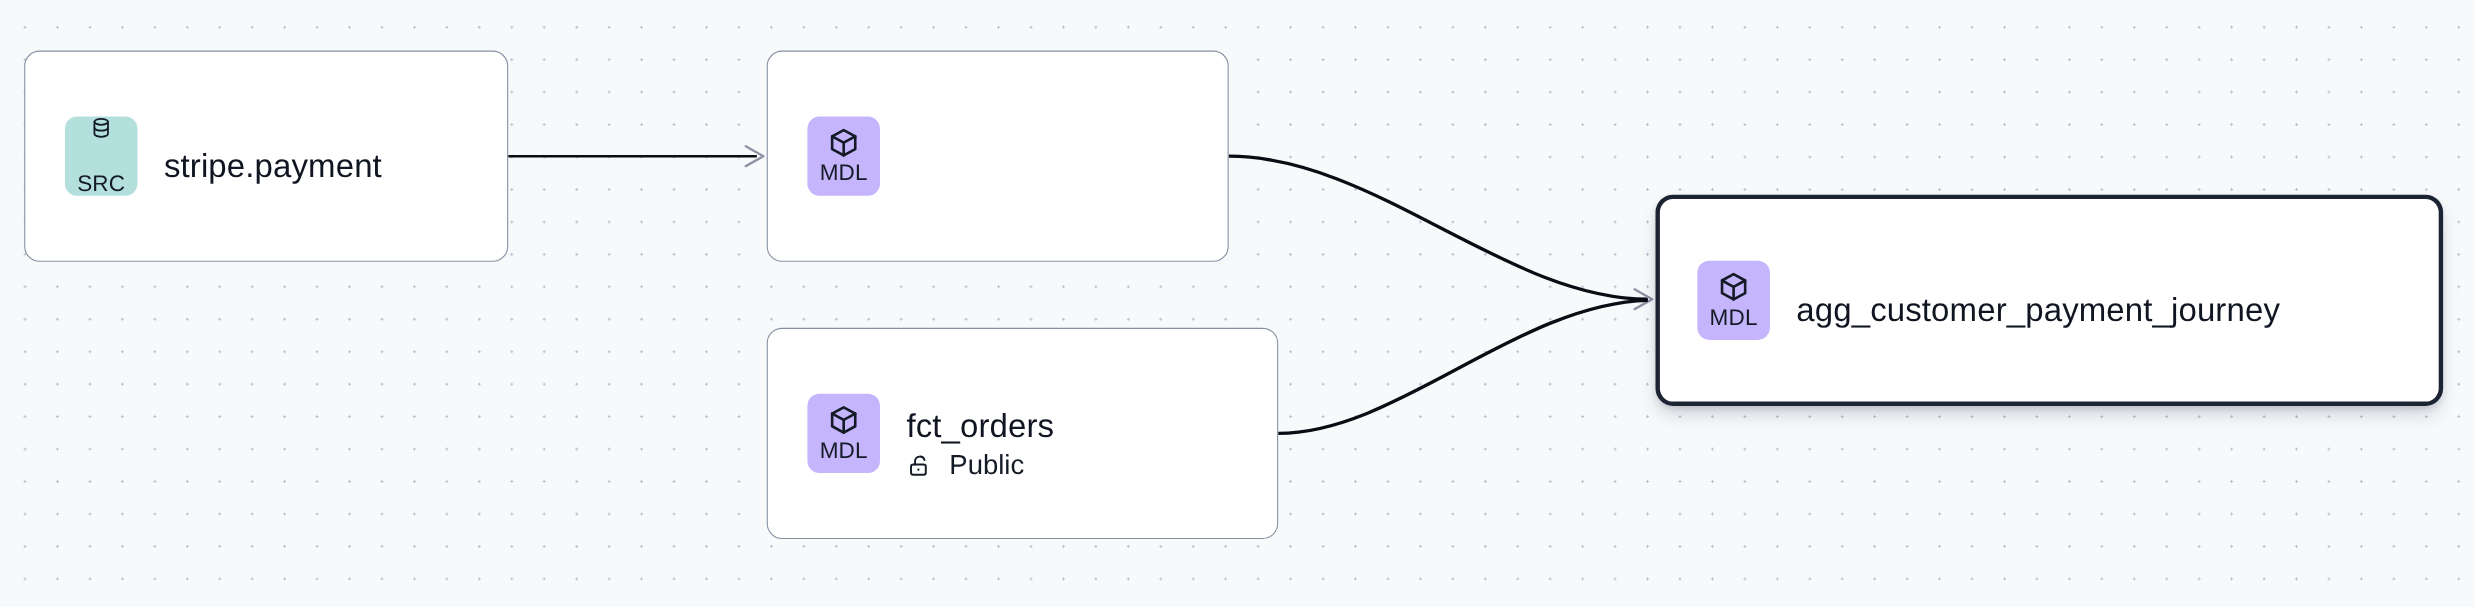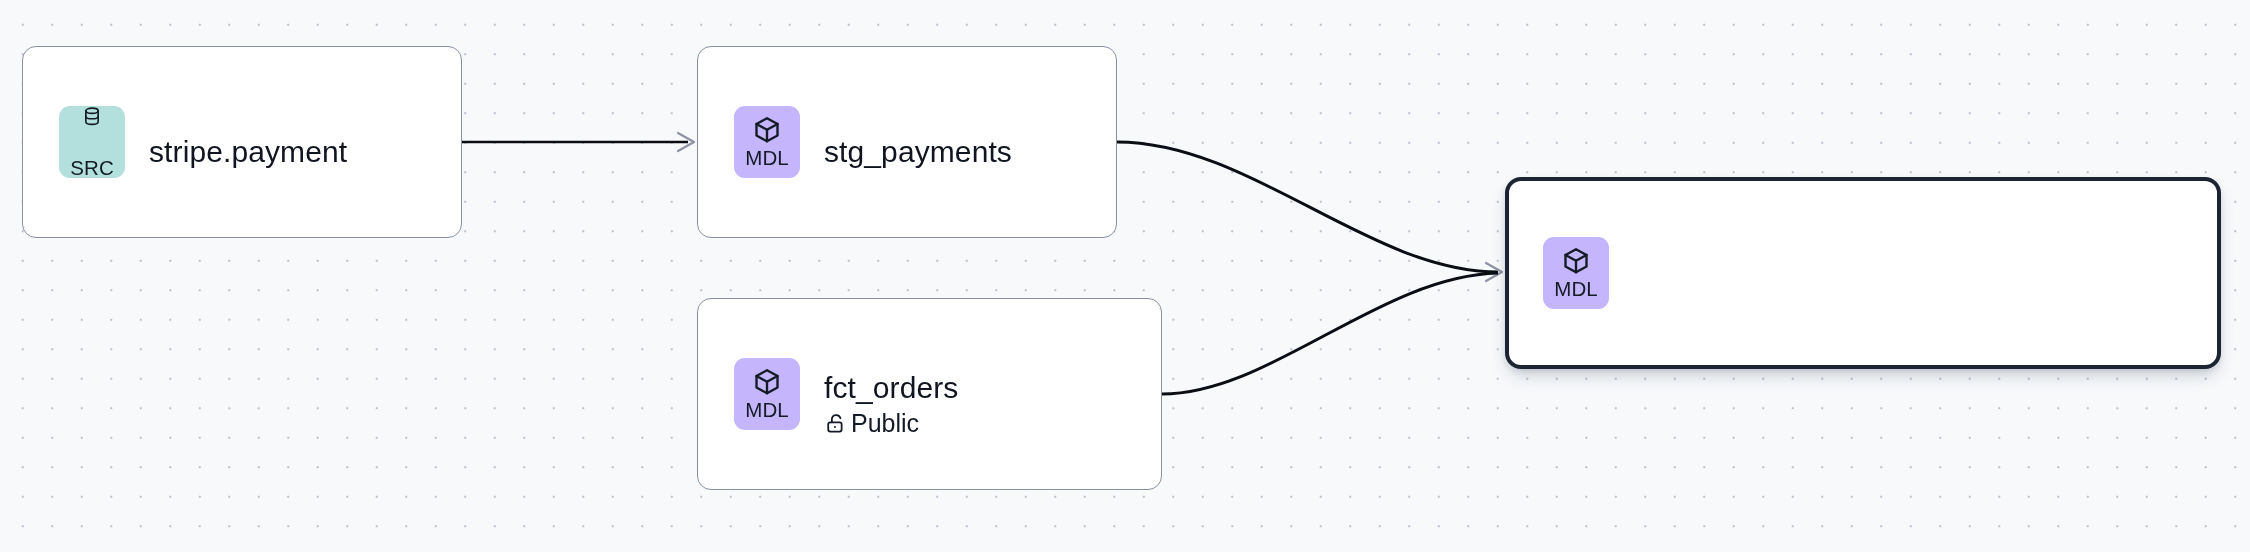--- a/index.html
+++ b/index.html
@@ -94,21 +94,21 @@
     line-height: 1.18;
     font-weight: 400;
     color: #101521;
     white-space: nowrap;
     letter-spacing: 0.1px;
   }
 
   .node-sub {
     display: flex;
     align-items: center;
-    gap: 4px;
+    gap: 16px;
     margin-top: 5px;
   }
 
   .node-sub-text {
     font-size: 25px;
     line-height: 1.1;
     color: #141b26;
     white-space: nowrap;
   }
 
@@ -177,23 +177,20 @@
 
     <div class="badge mdl">
       <svg width="30" height="30" viewBox="0 0 24 24" fill="none" stroke="#141b26" stroke-width="1.9" stroke-linecap="round" stroke-linejoin="round">
         <path d="M12 2.6 L20.4 7.2 L12 11.8 L3.6 7.2 Z"></path>
         <path d="M3.6 7.2 V16.4 L12 21 V11.8"></path>
         <path d="M20.4 7.2 V16.4 L12 21"></path>
       </svg>
       <span class="badge-text">MDL</span>
     </div>
 
-    <div class="node-body">
-      <span class="node-title">stg_payments</span>
-    </div>
   </div>
 
   <div class="node normal" id="node-fct-orders">
 
     <div class="badge mdl">
       <svg width="30" height="30" viewBox="0 0 24 24" fill="none" stroke="#141b26" stroke-width="1.9" stroke-linecap="round" stroke-linejoin="round">
         <path d="M12 2.6 L20.4 7.2 L12 11.8 L3.6 7.2 Z"></path>
         <path d="M3.6 7.2 V16.4 L12 21 V11.8"></path>
         <path d="M20.4 7.2 V16.4 L12 21"></path>
       </svg>
@@ -218,15 +215,18 @@
 
     <div class="badge mdl">
       <svg width="30" height="30" viewBox="0 0 24 24" fill="none" stroke="#141b26" stroke-width="1.9" stroke-linecap="round" stroke-linejoin="round">
         <path d="M12 2.6 L20.4 7.2 L12 11.8 L3.6 7.2 Z"></path>
         <path d="M3.6 7.2 V16.4 L12 21 V11.8"></path>
         <path d="M20.4 7.2 V16.4 L12 21"></path>
       </svg>
       <span class="badge-text">MDL</span>
     </div>
 
+    <div class="node-body">
+      <span class="node-title">agg_customer_payment_journey</span>
+    </div>
   </div>
 
 </div>
 
 </body></html>

